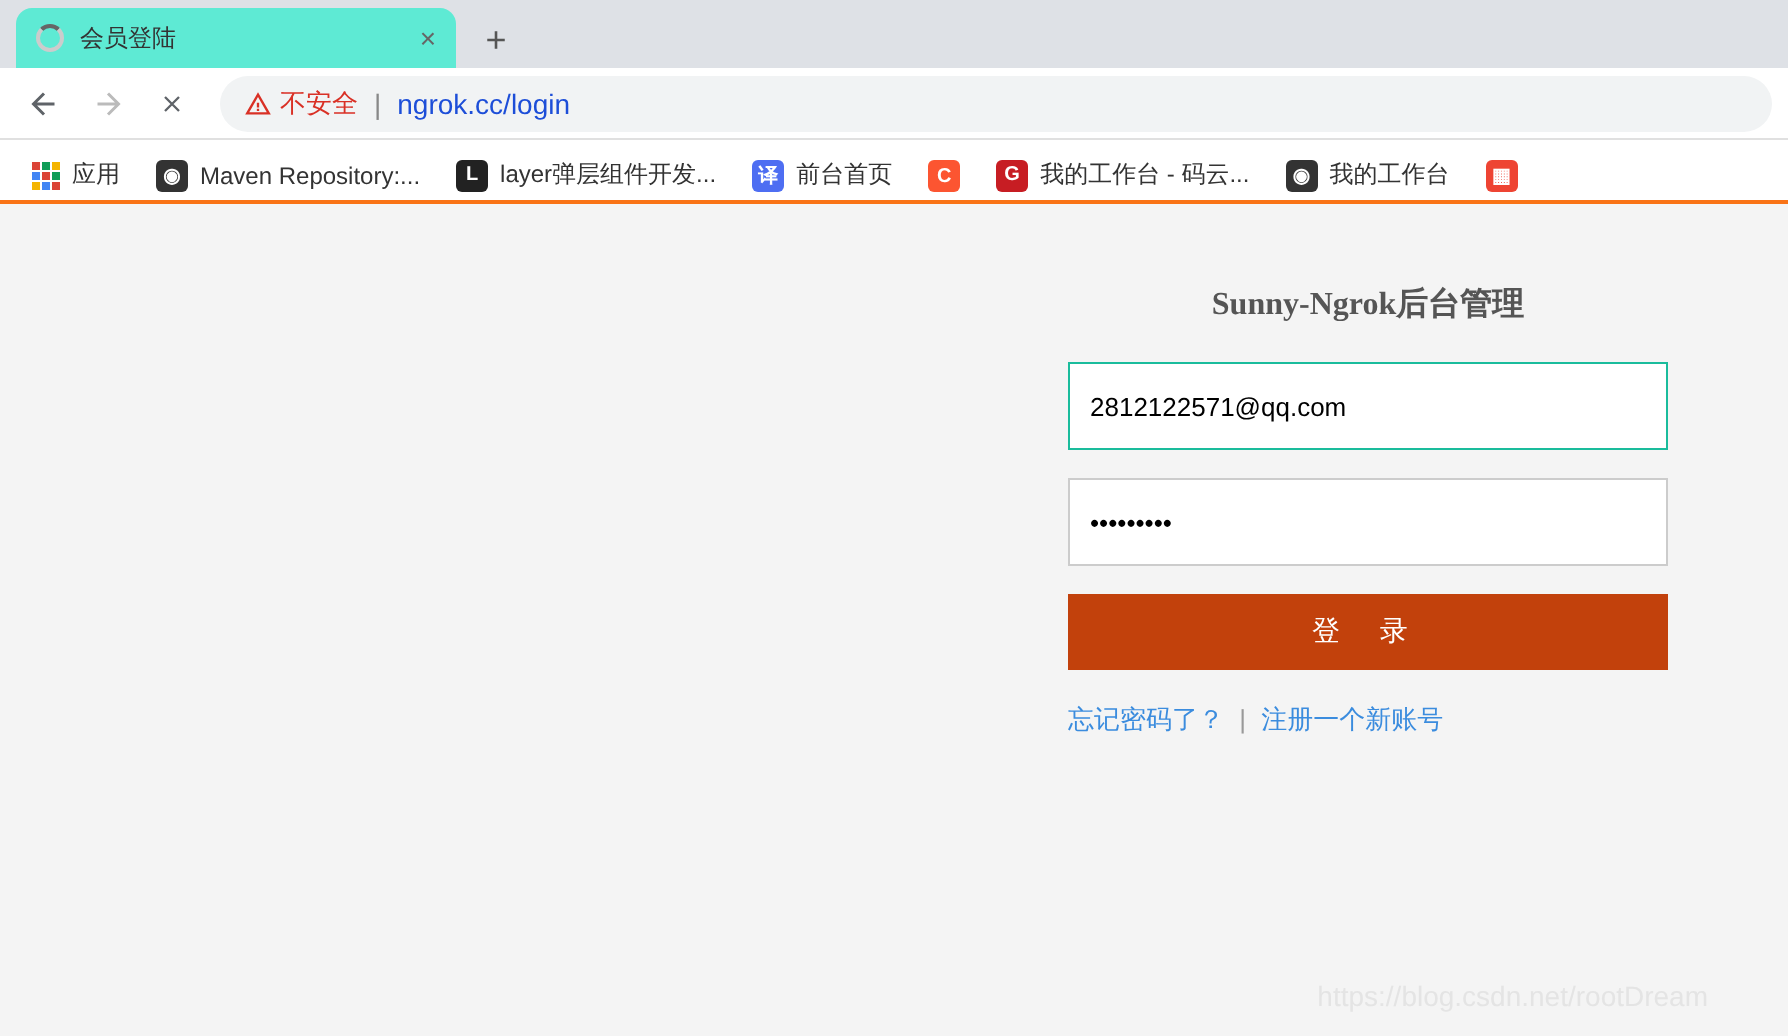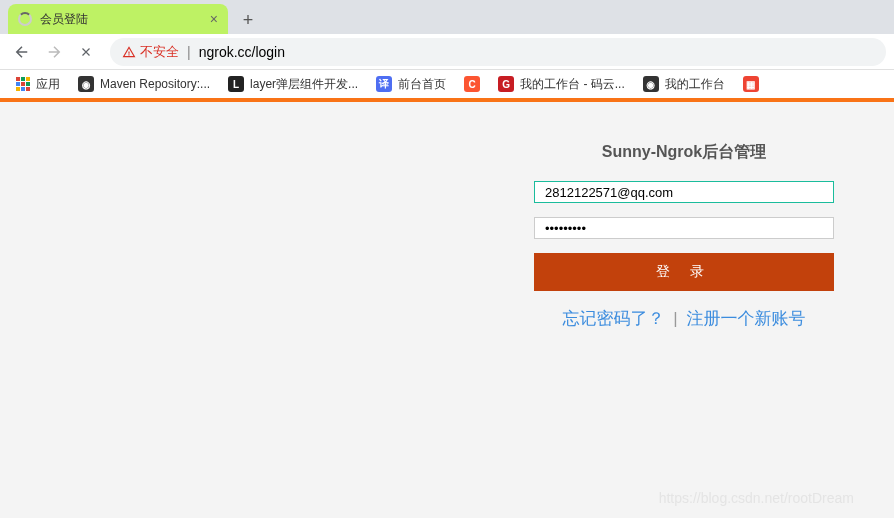--- a/index.html
+++ b/index.html
@@ -1,48 +1,48 @@
 <!DOCTYPE html>
 <html><head>
   <meta charset="utf-8">
   <style>
     * { margin: 0; padding: 0; box-sizing: border-box; }
     body { font-family: -apple-system, "Microsoft YaHei", sans-serif; font-size: 13px; color: #333; background: #fff; width: 894px; height: 518px; overflow: hidden; position: relative; }
     
     .tab-bar { height: 34px; background: #dee1e6; display: flex; align-items: flex-end; padding-left: 8px; }
-    .tab { background: #bef264; height: 30px; width: 220px; border-radius: 8px 8px 0 0; display: flex; align-items: center; padding: 0 10px; gap: 8px; font-size: 12px; color: #333; position: relative; }
+    .tab { background: #5eead4; height: 30px; width: 220px; border-radius: 8px 8px 0 0; display: flex; align-items: center; padding: 0 10px; gap: 8px; font-size: 12px; color: #333; position: relative; }
     .tab-close { margin-left: auto; color: #666; font-size: 14px; cursor: pointer; }
     .new-tab { width: 28px; height: 28px; display: flex; align-items: center; justify-content: center; color: #555; font-size: 18px; margin-left: 6px; cursor: pointer; }
     .spinner { width: 14px; height: 14px; border: 2px solid #ccc; border-top-color: #666; border-radius: 50%; animation: spin 1s linear infinite; }
     @keyframes spin { to { transform: rotate(360deg); } }
     
     .addr-bar { height: 36px; background: #fff; border-bottom: 1px solid #e0e0e0; display: flex; align-items: center; padding: 0 8px; gap: 4px; }
     .nav-btn { width: 28px; height: 28px; display: flex; align-items: center; justify-content: center; color: #5f6368; cursor: pointer; border-radius: 50%; }
     .nav-btn.disabled { color: #bbb; }
     .addr-input-wrap { flex: 1; height: 28px; background: #f1f3f4; border-radius: 14px; display: flex; align-items: center; padding: 0 12px; gap: 8px; margin-left: 6px; font-size: 14px; }
     .insecure { color: #d93025; display: flex; align-items: center; gap: 4px; font-size: 13px; }
     .addr-sep { color: #888; }
-    .url { color: #000000; }
+    .url { color: #1d4ed8; }
     
-    .bookmarks { height: 32px; background: #fff; border-bottom: 4px solid #f97316; display: flex; align-items: center; padding: 0 8px; gap: 2px; font-size: 12px; }
+    .bookmarks { height: 32px; background: #fff; border-bottom: 2px solid #f97316; display: flex; align-items: flex-end; padding: 0 8px; gap: 2px; font-size: 12px; }
     .bm { display: flex; align-items: center; gap: 6px; padding: 4px 8px; border-radius: 4px; cursor: pointer; white-space: nowrap; color: #333; }
     .bm-icon { width: 16px; height: 16px; display: flex; align-items: center; justify-content: center; border-radius: 3px; font-size: 10px; font-weight: bold; color: #fff; }
     .apps-icon { display: grid; grid-template-columns: repeat(3,4px); grid-template-rows: repeat(3,4px); gap: 1px; }
     .apps-icon span { background: #666; }
     .apps-icon span:nth-child(1){background:#db4437}.apps-icon span:nth-child(2){background:#0f9d58}.apps-icon span:nth-child(3){background:#f4b400}
     .apps-icon span:nth-child(4){background:#4285f4}.apps-icon span:nth-child(5){background:#db4437}.apps-icon span:nth-child(6){background:#0f9d58}
     .apps-icon span:nth-child(7){background:#f4b400}.apps-icon span:nth-child(8){background:#4285f4}.apps-icon span:nth-child(9){background:#db4437}
     
     .content { background: #f4f4f4; height: calc(518px - 34px - 36px - 32px); display: flex; justify-content: flex-end; padding: 40px 60px 0 0; }
     .login-box { width: 300px; }
-    .login-title { font-size: 16px; font-weight: bold; color: #555; text-align: center; margin-bottom: 18px; }
-    .login-input { width: 100%; height: 22px; border: 1px solid #ccc; padding: 0 10px; font-size: 13px; margin-bottom: 14px; outline: none; background: #fff; }
+    .login-title { font-size: 16px; font-weight: bold; color: #555; text-align: center; margin-bottom: 18px; font-family: Liberation Serif, serif; }
+    .login-input { width: 100%; height: 44px; border: 1px solid #ccc; padding: 0 10px; font-size: 13px; margin-bottom: 14px; outline: none; background: #fff; }
     .login-input.active { border: 1px solid #1abc9c; }
     .login-btn { width: 100%; height: 38px; background: #c2410c; color: #fff; border: none; font-size: 14px; letter-spacing: 8px; cursor: pointer; margin-bottom: 16px; }
-    .login-links { text-align: center; font-size: 17px; color: #3b8cde; }
+    .login-links { text-align: left; font-size: 13px; color: #3b8cde; }
     .login-links span { cursor: pointer; }
     .login-links .sep { color: #999; margin: 0 4px; }
     
     .watermark { position: absolute; bottom: 12px; right: 40px; color: #e4e4e4; font-size: 14px; pointer-events: none; }
   </style>
 </head>
 <body>
 
 <div class="tab-bar">
   <div class="tab">

